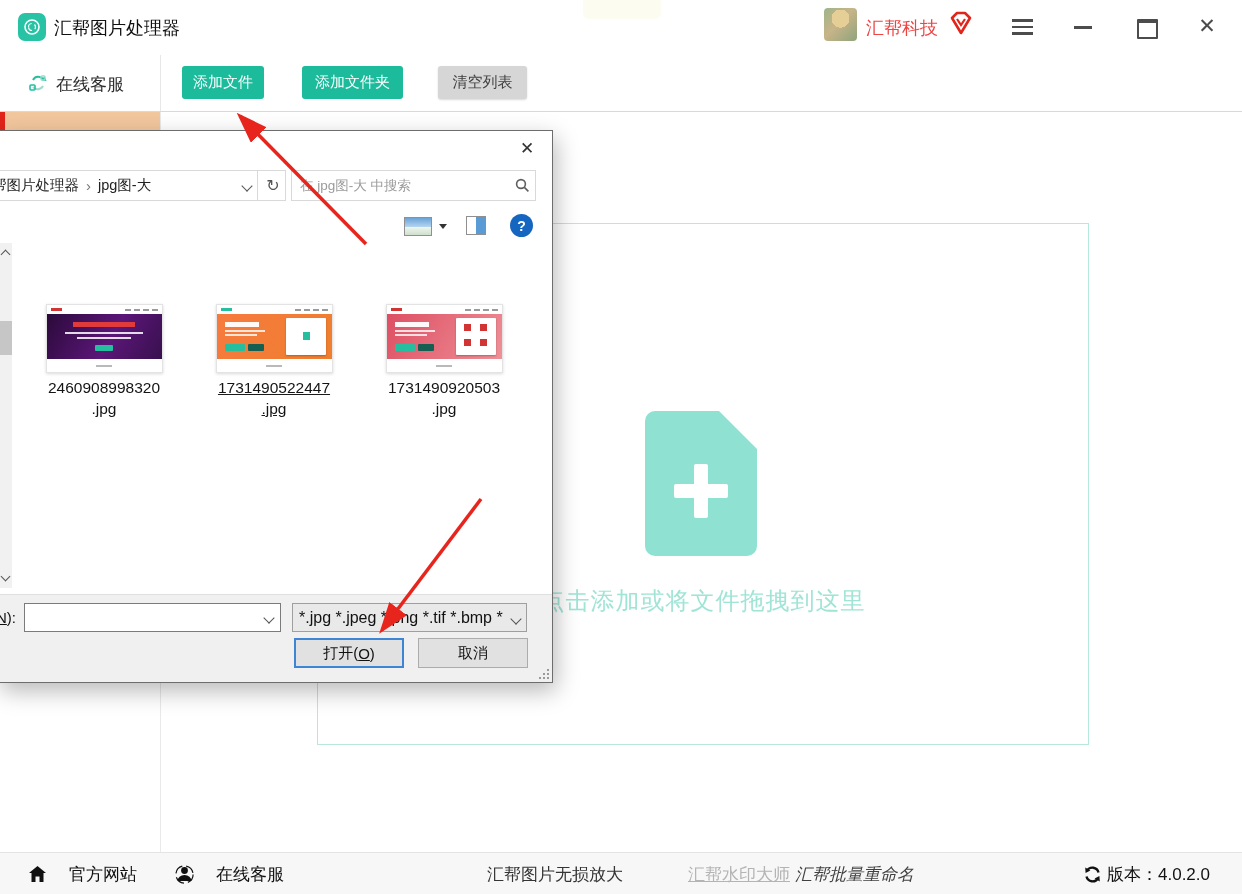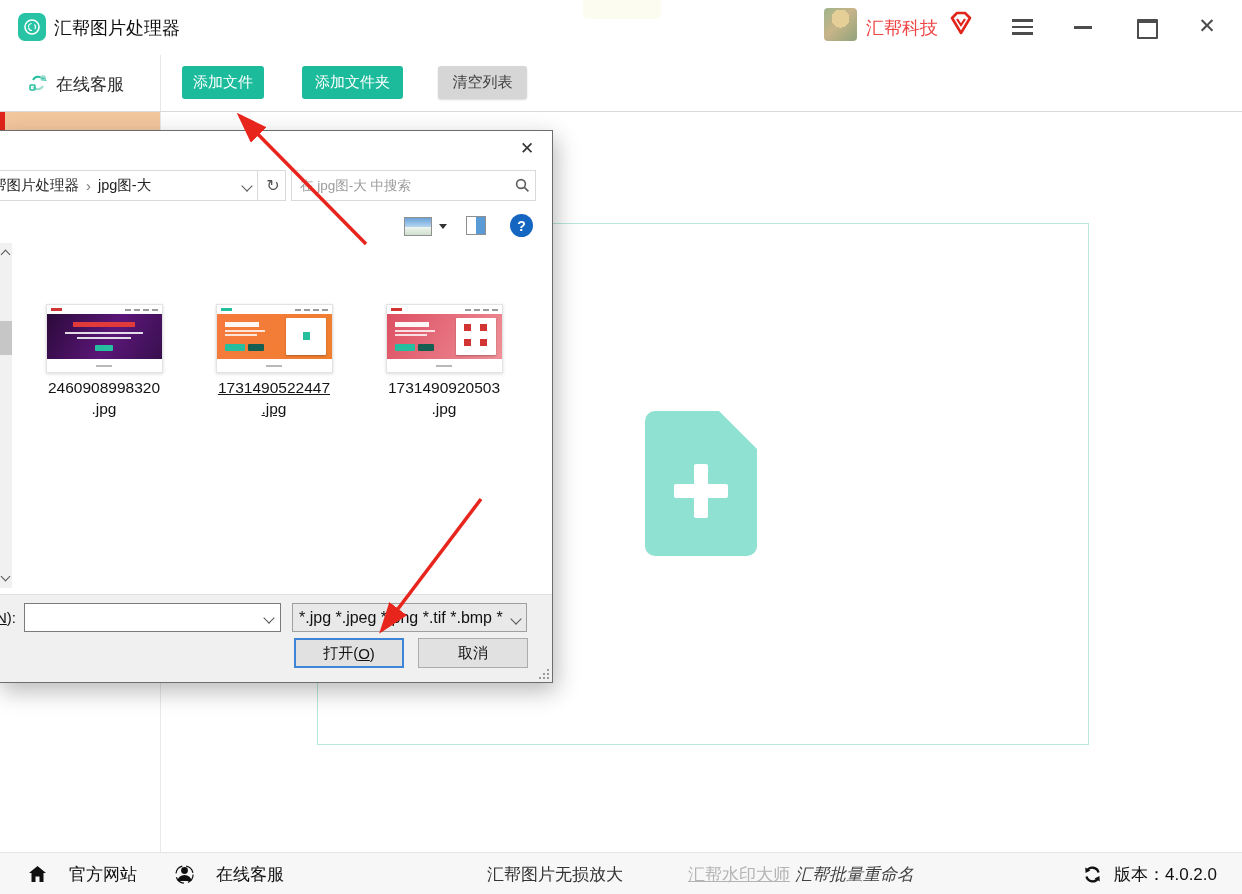--- a/index.html
+++ b/index.html
@@ -112,21 +112,21 @@
   .openbtn u{text-decoration:underline;}
   .cancelbtn{left:419px;border:1px solid #acacac;}
   .grip{position:absolute;right:3px;bottom:3px;width:10px;height:10px;}
   .grip i{position:absolute;width:2px;height:2px;background:#9a9a9a;display:block;}
   .gr1{right:0;bottom:0;} .gr2{right:4px;bottom:0;} .gr3{right:0;bottom:4px;} .gr4{right:8px;bottom:0;} .gr5{right:0;bottom:8px;} .gr6{right:4px;bottom:4px;}
   
   .footer{position:absolute;left:0;top:852px;width:1242px;height:42px;background:#f7f7f7;border-top:1px solid #e4e4e4;box-sizing:border-box;}
   .f-item{position:absolute;top:0;height:42px;display:flex;align-items:center;gap:22px;font-size:17px;color:#111;}
   .f-official{left:28px;} .f-service{left:175px;}
   .f-link1{left:487px;color:#343434;} .f-link2{left:688px;color:#b4b4b4;text-decoration:underline;} .f-link3{left:795px;color:#404040;font-style:italic;}
-  .f-version{left:1083px;gap:12px;}
+  .f-version{left:1083px;gap:5px;}
   svg{display:block;}
   .arrows{position:absolute;left:0;top:0;z-index:50;pointer-events:none;}
   .dialog{z-index:20;} .titlebar,.toolbar{z-index:10;} .footer{z-index:12;}
 </style>
 </head>
 <body>
 
 <div id="canvas">
 
   <div class="titlebar">
@@ -179,20 +179,21 @@
         <span class="mark"></span>
       </div>
   </div>
 
   <div class="dropzone">
     <div class="docicon">
       <span class="docfold"></span>
       <span class="plus-h"></span>
       <span class="plus-v"></span>
     </div>
+    <div class="drophint">点击添加或将文件拖拽到这里</div>
   </div>
 
   <div class="dialog">
     <div class="dlg-close">✕</div>
 
     <div class="crumbbox">
       <span class="root">帮图片处理器</span>
       <span class="sep">›</span>
       <span>jpg图-大</span>
       <span class="chev crumb-chev"></span>

